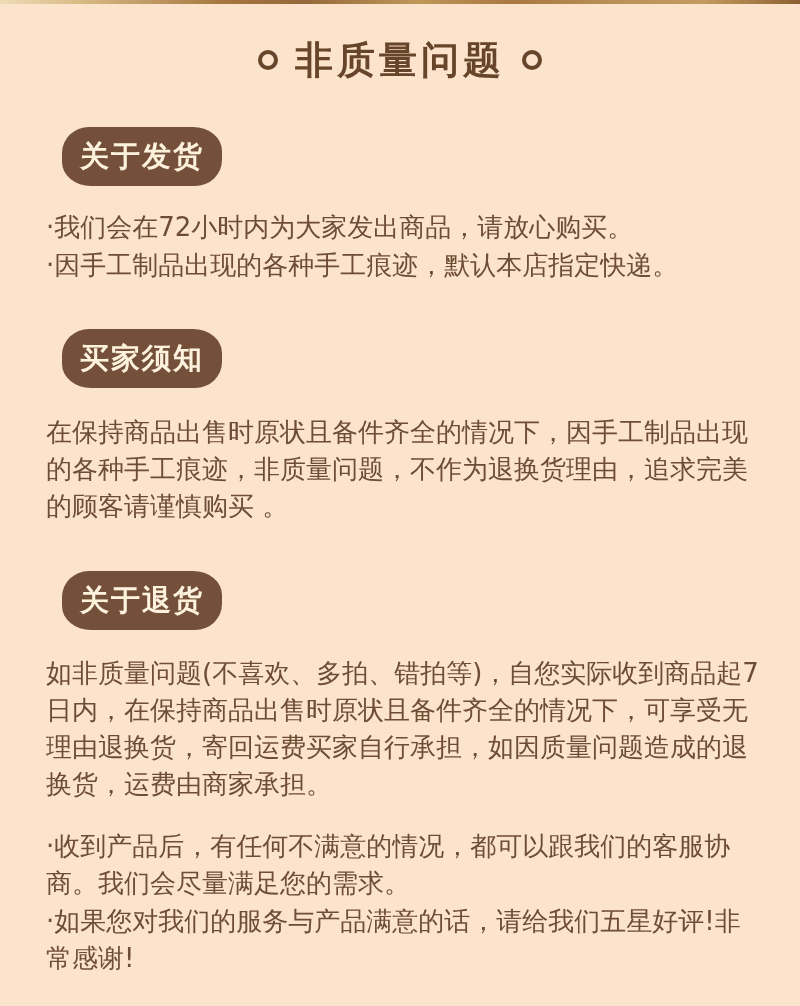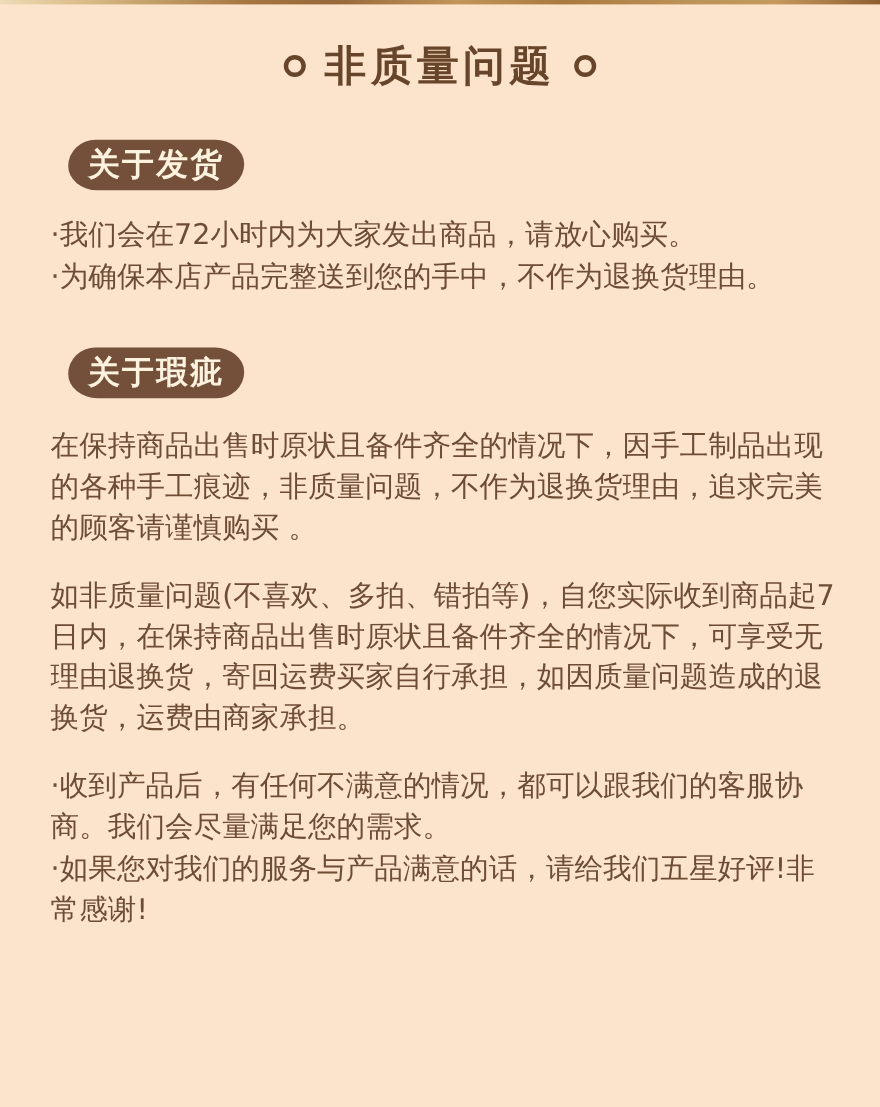--- a/index.html
+++ b/index.html
@@ -42,21 +42,21 @@
     width: 12px;
     height: 12px;
     border: 4px solid #67452a;
     border-radius: 50%;
     flex: 0 0 auto;
   }
   .section { margin: 0 40px 0 46px; }
   .pill {
     margin-left: 16px;
     width: 160px;
-    height: 46px;
+    height: 59px;
     background: #74503a;
     color: #fdf2de;
     font-size: 29px;
     font-weight: bold;
     letter-spacing: 2px;
     display: flex;
     align-items: center;
     justify-content: center;
     border-radius: 27px 29px 27px 29px / 26px 24px 26px 24px;
     white-space: nowrap;
@@ -87,32 +87,33 @@
   <div class="title-row">
     <span class="ring"></span>
     <div class="title">非质量问题</div>
     <span class="ring"></span>
   </div>
 
   <div class="section">
     <div class="pill pill-shipping">关于发货</div>
     <div class="content content-shipping">
       <p>·我们会在72小时内为大家发出商品，请放心购买。</p>
-      <p>·为确保本店产品完整送到您的手中，不作为退换货理由。</p>
+      <p>·因手工制品出现的各种手工痕迹，默认本店指定快递。</p>
     </div>
   </div>
 
   <div class="section">
-    <div class="pill pill-flaws">关于瑕疵</div>
+    <div class="pill pill-flaws">买家须知</div>
     <div class="content content-flaws">
       <p>在保持商品出售时原状且备件齐全的情况下，因手工制品出现的各种手工痕迹，非质量问题，不作为退换货理由，追求完美的顾客请谨慎购买 。</p>
     </div>
   </div>
 
   <div class="section">
+    <div class="pill pill-returns">关于退货</div>
     <div class="content content-returns">
       <p>如非质量问题(不喜欢、多拍、错拍等)，自您实际收到商品起7日内，在保持商品出售时原状且备件齐全的情况下，可享受无理由退换货，寄回运费买家自行承担，如因质量问题造成的退换货，运费由商家承担。</p>
     </div>
   </div>
 
   <div class="section">
     <div class="content content-reviews">
       <p>·收到产品后，有任何不满意的情况，都可以跟我们的客服协商。我们会尽量满足您的需求。</p>
       <p>·如果您对我们的服务与产品满意的话，请给我们五星好评!非常感谢!</p>
     </div>

